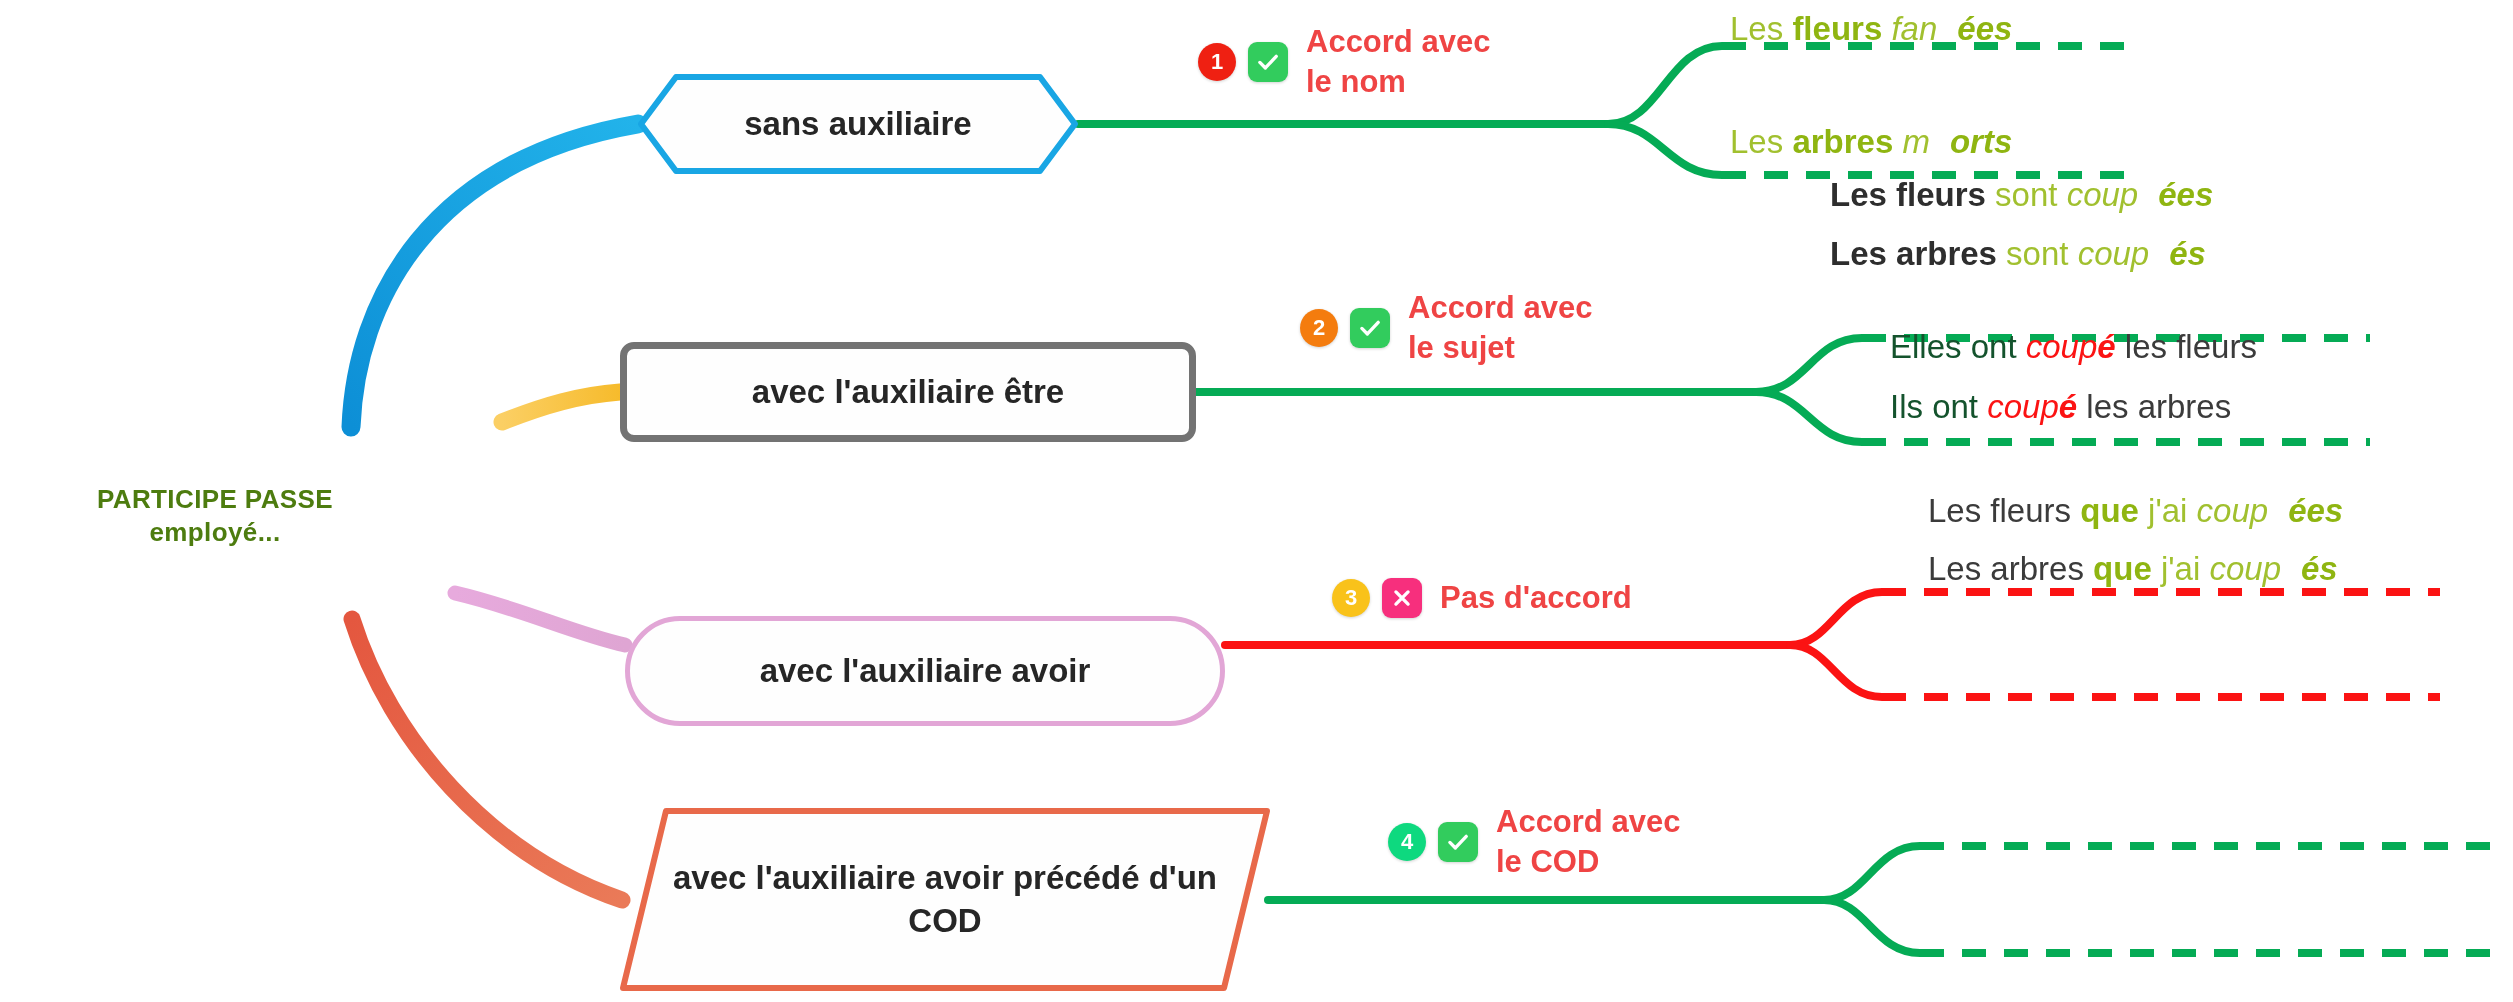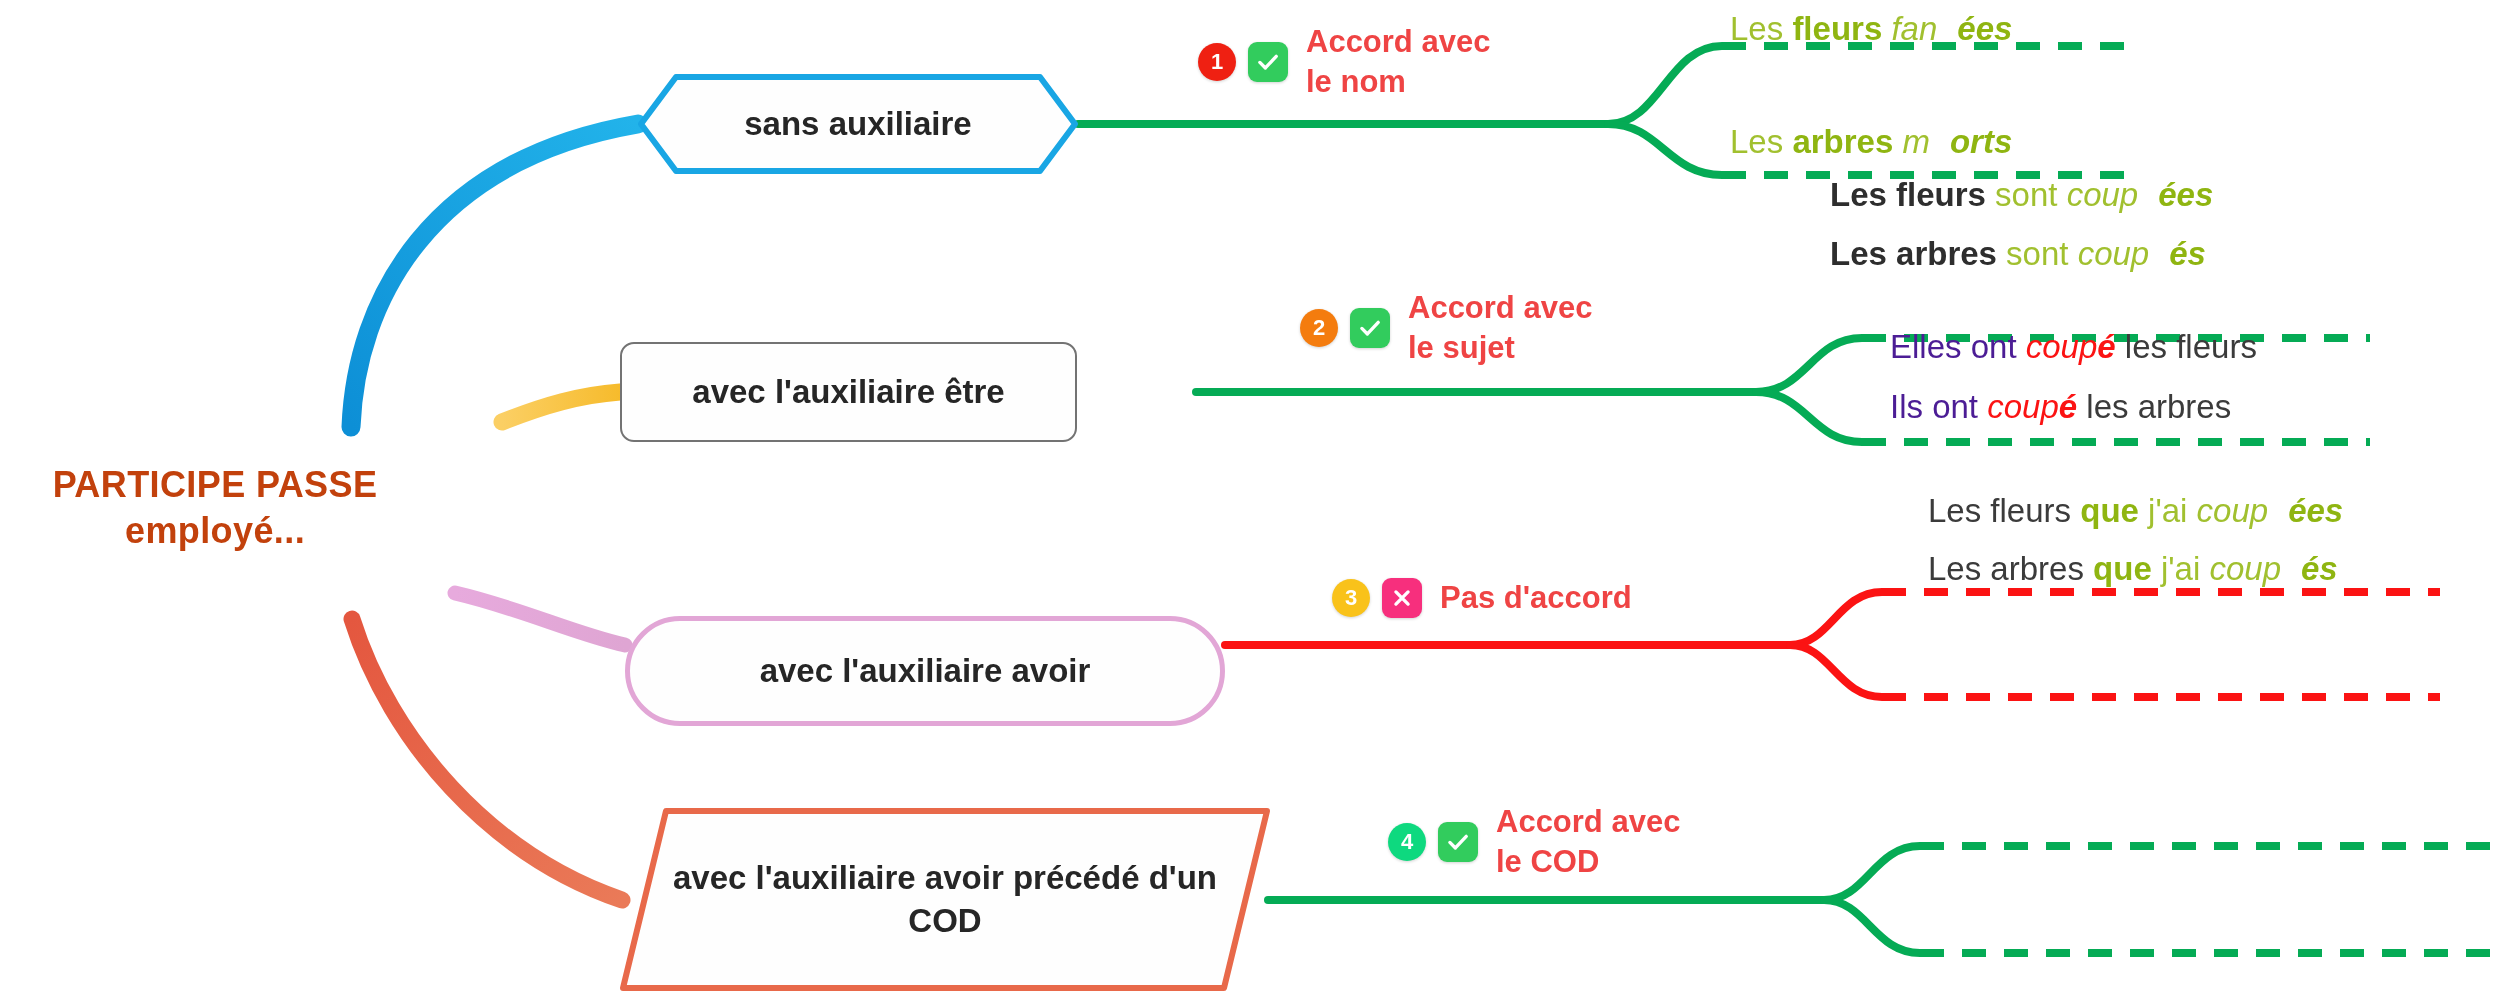--- a/index.html
+++ b/index.html
@@ -22,26 +22,26 @@
     left: 0; top: 0;
     width: 2513px;
     height: 1002px;
     pointer-events: none;
   }
 
   
   .root-title {
     position: absolute;
     left: 0px;
-    top: 462px;
+    top: 483px;
     width: 430px;
     text-align: center;
-    color: #c2410c;
+    color: #4d7c0f;
     font-weight: bold;
-    font-size: 36px;
+    font-size: 26px;
     letter-spacing: .4px;
     line-height: 1.28;
   }
   .root-line2 { display:block; }
 
   
   .node {
     position: absolute;
     display: flex;
     align-items: center;
@@ -61,22 +61,22 @@
     width: 440px; height: 100px;
     border: none;
     background: transparent;
   }
   .node-hex .hex-label { position: relative; z-index: 2; padding: 0 26px; }
   .node-hex .hex-svg { position: absolute; left:0; top:0; width:100%; height:100%; z-index:1; }
 
   
   .node-rrect {
     left: 620px; top: 342px;
-    width: 457px; height: 100px;
-    border: 2px solid #737373;
+    width: 576px; height: 100px;
+    border: 7px solid #737373;
     border-radius: 14px;
   }
 
   
   .node-pill {
     left: 625px; top: 592px;
     width: 600px; height: 110px;
     border: 5px solid #e2a6d6;
     border-radius: 58px;
     margin-top: 24px;
@@ -137,21 +137,21 @@
     white-space: nowrap;
     line-height: 1;
   }
   .leaf .w { }
   .olive      { color: #a1c02f; }
   .olive-b    { color: #8fb511; font-weight: bold; }
   .olive-i    { color: #a1c02f; font-style: italic; }
   .olive-bi   { color: #8fb511; font-weight: bold; font-style: italic; margin-left: 20px; }
   .dark       { color: #3b3b3b; }
   .dark-b     { color: #2e2e2e; font-weight: bold; }
-  .red        { color: #4c1d95; }
+  .red        { color: #14532d; }
   .red-i      { color: #fb1313; font-style: italic; }
   .red-bi     { color: #fb1313; font-weight: bold; font-style: italic; }
 </style>
 </head>
 <body>
 
 <div id="stage">
 
   <svg id="wires" viewBox="0 0 2513 1002">
     <defs>

